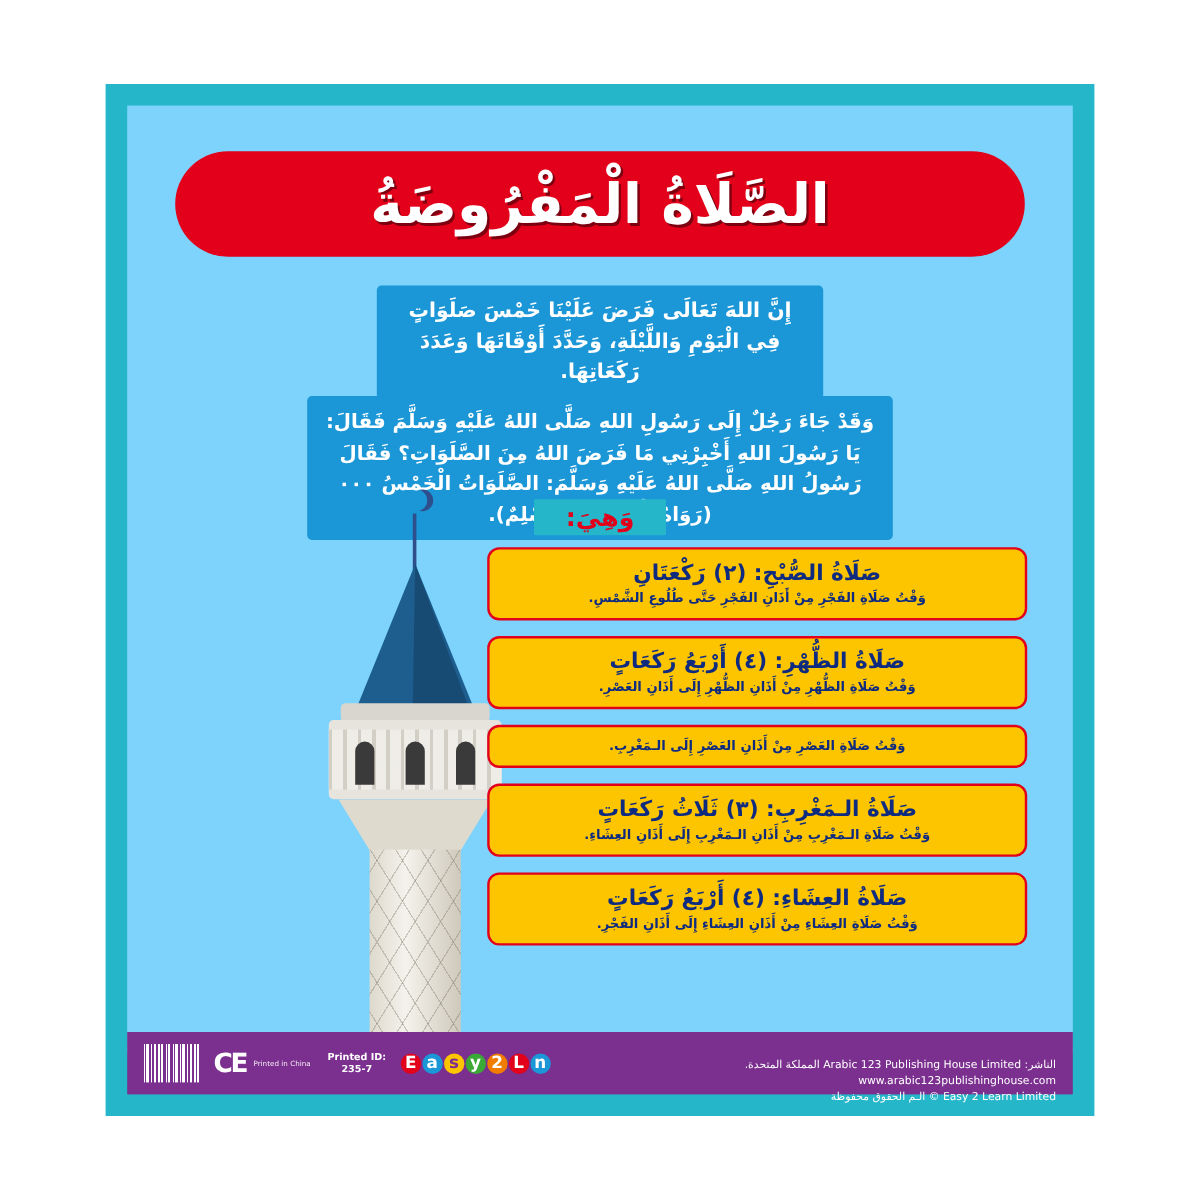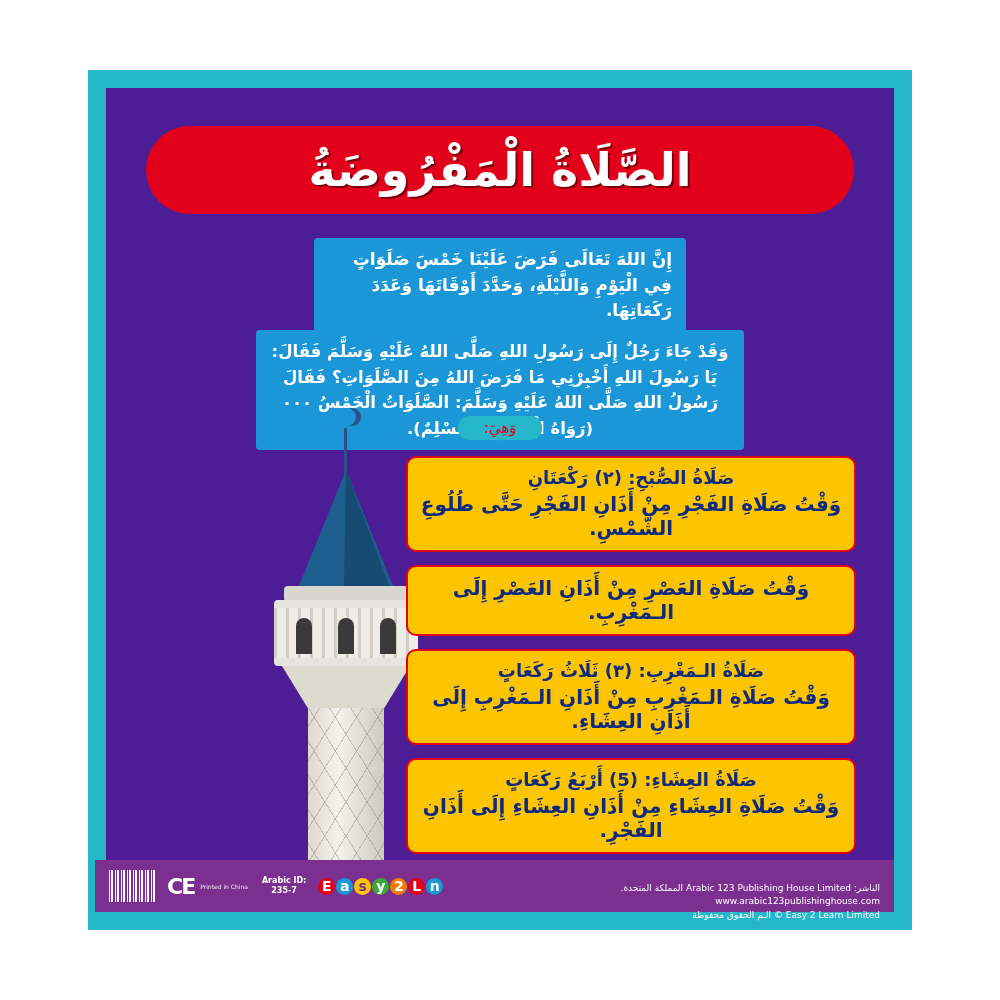--- a/index.html
+++ b/index.html
@@ -22,21 +22,21 @@
     height: 860px;
     background: #25b7c9;
     box-sizing: border-box;
     padding: 18px 18px 0 18px;
   }
 
   .inner {
     position: relative;
     width: 100%;
     height: 790px;
-    background: #4c1d95;
+    background: #7dd3fc;
     box-sizing: border-box;
     overflow: hidden;
   }
 
   
   .title-band {
     position: absolute;
     left: 40px;
     top: 38px;
     right: 40px;
@@ -67,21 +67,20 @@
     box-sizing: border-box;
     font-weight: bold;
   }
   .blue-1 {
     left: 208px;
     top: 150px;
     right: 208px;
     padding: 9px 14px;
     font-size: 17px;
     line-height: 1.5;
-    text-align: right;
   }
   .blue-2 {
     left: 150px;
     top: 242px;
     right: 150px;
     padding: 9px 14px;
     font-size: 16.5px;
     line-height: 1.55;
   }
 
@@ -89,25 +88,25 @@
     position: absolute;
     left: 0;
     right: 0;
     top: 328px;
     text-align: center;
   }
   .wahiya-pill {
     display: inline-block;
     background: #25b7c9;
     color: #e2001a;
-    font-weight: normal;
-    font-size: 15px;
+    font-weight: bold;
+    font-size: 21px;
     direction: rtl;
     padding: 3px 26px;
-    border-radius: 11px;
+    border-radius: 1px;
   }
 
   
   .prayers {
     position: absolute;
     left: 300px;
     right: 38px;
     top: 368px;
   }
   .prayer-card {
@@ -120,21 +119,21 @@
     text-align: center;
     color: #1b2f7a;
   }
   .prayer-name {
     font-size: 18px;
     font-weight: bold;
     color: #0f2b80;
     margin-bottom: 4px;
   }
   .prayer-time {
-    font-size: 20px;
+    font-size: 11px;
     font-weight: bold;
     color: #0f2b80;
   }
 
   
   .minaret {
     position: absolute;
     left: 150px;
     bottom: 0;
     width: 180px;
@@ -241,21 +240,21 @@
     border-radius: 8px 8px 0 0;
     top: 210px;
   }
   .mn-w1 { left: 40px; }
   .mn-w2 { left: 82px; }
   .mn-w3 { left: 124px; }
 
   
   .footer {
     position: absolute;
-    left: 7px;
+    left: 18px;
     right: 18px;
     bottom: 18px;
     height: 52px;
     background: #7b2f8f;
     color: #ffffff;
     display: flex;
     align-items: center;
     box-sizing: border-box;
     padding: 0 14px;
   }
@@ -349,40 +348,44 @@
       <div class="mn-shaft"></div>
       <div class="mn-shaft-lines"></div>
     </div>
 
     <div class="prayers">
       <div class="prayer-card">
         <div class="prayer-name">صَلَاةُ الصُّبْحِ: (٢) رَكْعَتَانِ</div>
         <div class="prayer-time">وَقْتُ صَلَاةِ الفَجْرِ مِنْ أَذَانِ الفَجْرِ حَتَّى طُلُوعِ الشَّمْسِ.</div>
       </div>
       <div class="prayer-card">
+        <div class="prayer-name">صَلَاةُ الظُّهْرِ: (٤) أَرْبَعُ رَكَعَاتٍ</div>
+        <div class="prayer-time">وَقْتُ صَلَاةِ الظُّهْرِ مِنْ أَذَانِ الظُّهْرِ إِلَى أَذَانِ العَصْرِ.</div>
+      </div>
+      <div class="prayer-card">
         <div class="prayer-time">وَقْتُ صَلَاةِ العَصْرِ مِنْ أَذَانِ العَصْرِ إِلَى الـمَغْرِبِ.</div>
       </div>
       <div class="prayer-card">
         <div class="prayer-name">صَلَاةُ الـمَغْرِبِ: (٣) ثَلَاثُ رَكَعَاتٍ</div>
         <div class="prayer-time">وَقْتُ صَلَاةِ الـمَغْرِبِ مِنْ أَذَانِ الـمَغْرِبِ إِلَى أَذَانِ العِشَاءِ.</div>
       </div>
       <div class="prayer-card">
-        <div class="prayer-name">صَلَاةُ العِشَاءِ: (5) أَرْبَعُ رَكَعَاتٍ</div>
+        <div class="prayer-name">صَلَاةُ العِشَاءِ: (٤) أَرْبَعُ رَكَعَاتٍ</div>
         <div class="prayer-time">وَقْتُ صَلَاةِ العِشَاءِ مِنْ أَذَانِ العِشَاءِ إِلَى أَذَانِ الفَجْرِ.</div>
       </div>
     </div>
 
   </div>
 
   <div class="footer">
     <div class="barcode"></div>
     <div class="ce-mark">CE</div>
     <div class="printed">Printed in China</div>
     <div class="product-id">
-      <div>Arabic ID:</div>
+      <div>Printed ID:</div>
       <div>235-7</div>
     </div>
     <div class="logo">
       <span class="c1">E</span>
       <span class="c2">a</span>
       <span class="c3">s</span>
       <span class="c4">y</span>
       <span class="c5">2</span>
       <span class="c6">L</span>
       <span class="c7">n</span>

